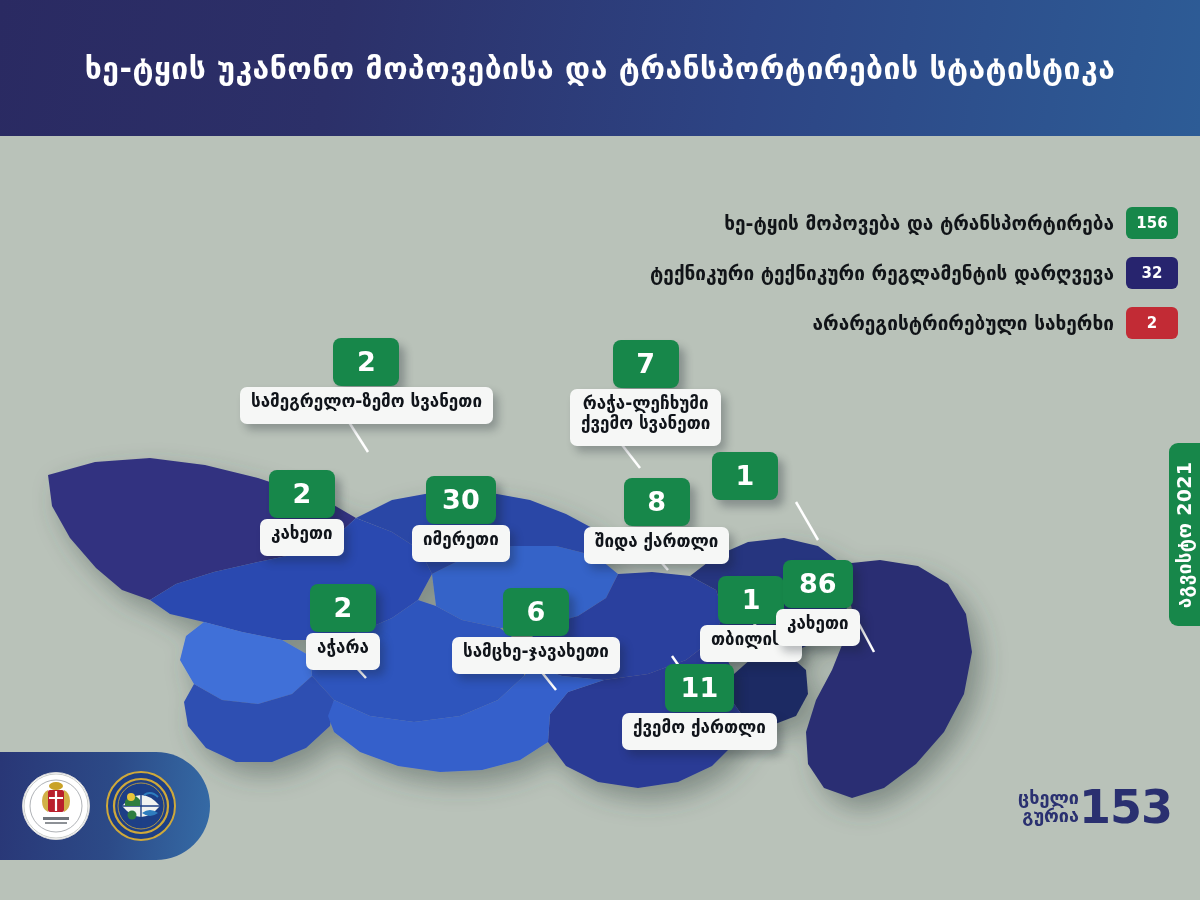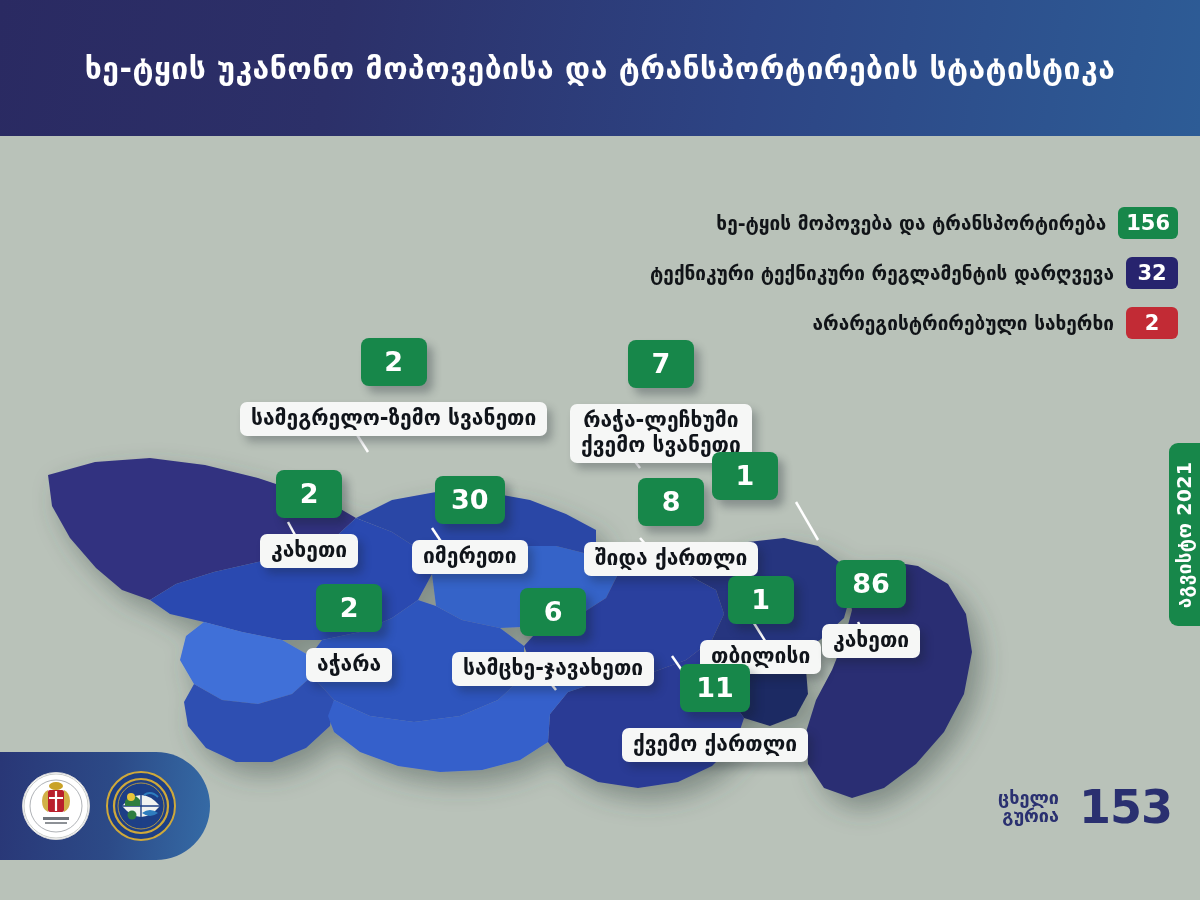--- a/index.html
+++ b/index.html
@@ -27,39 +27,39 @@
     position:absolute;right:22px;top:207px;width:auto;
     display:flex;flex-direction:column;gap:18px;align-items:flex-end;
   }
   .legend-row{display:flex;align-items:center;justify-content:flex-end;gap:12px;}
   .legend-label{
     color:#111418;font-size:19px;font-weight:bold;white-space:nowrap;text-align:right;
   }
   .legend-badge{
     min-width:52px;height:32px;border-radius:6px;
     display:flex;align-items:center;justify-content:center;
-    color:#fff;font-size:21px;font-weight:bold;padding:0 8px;box-sizing:border-box;
+    color:#fff;font-size:15px;font-weight:bold;padding:0 8px;box-sizing:border-box;
   }
 
   
   .map-wrap{position:absolute;left:0;top:170px;width:1200px;height:730px;}
   .map-svg{position:absolute;left:0;top:0;width:1200px;height:730px;}
 
   
   .callout{position:absolute;display:flex;flex-direction:column;align-items:center;}
   .callout .value{
     background:#17874a;color:#ffffff;border-radius:8px;
     font-size:27px;font-weight:bold;line-height:1;
     padding:10px 16px 11px;min-width:34px;text-align:center;
     box-shadow:6px 7px 9px rgba(20,30,40,.30);
   }
   .callout .name{
     background:#f6f7f6;color:#10141a;border-radius:7px;
-    font-size:21px;font-weight:bold;line-height:1.18;
-    padding:4px 11px 5px;margin-top:16px;text-align:center;white-space:pre;
+    font-size:17px;font-weight:bold;line-height:1.18;
+    padding:4px 11px 13px;margin-top:1px;text-align:center;white-space:pre;
     box-shadow:5px 6px 8px rgba(20,30,40,.28);
   }
 
   
   .month-tab{
     position:absolute;right:0;top:443px;width:31px;height:183px;
     background:#17874a;border-radius:9px 0 0 9px;
     display:flex;align-items:center;justify-content:center;
   }
   .month-tab span{
@@ -75,21 +75,21 @@
     display:flex;align-items:center;justify-content:flex-end;gap:16px;
     padding-right:34px;box-sizing:border-box;
   }
   .emblem{width:66px;height:66px;border-radius:50%;position:relative;}
   .emblem-1{background:#ffffff;border:1px solid #d8d8d8;}
   .emblem-2{background:#1d3f86;border:2px solid #cfa93a;}
 
   
   .hotline{
     position:absolute;right:28px;top:786px;
-    display:flex;align-items:center;gap:20px;
+    display:flex;align-items:center;gap:0;
   }
   .hotline-words{
     display:flex;flex-direction:column;align-items:flex-end;
     color:#2a3070;font-size:18px;font-weight:bold;line-height:1.02;
   }
   .hotline-number{color:#2a3070;font-size:46px;font-weight:bold;line-height:.92;letter-spacing:-1px;}
 </style>
 </head>
 <body>
 
@@ -209,21 +209,21 @@
     <div class="callout" style="left:452px;top:418px;">
       <div class="value">6</div>
       <div class="name">სამცხე-ჯავახეთი</div>
     </div>
 
     <div class="callout" style="left:700px;top:406px;">
       <div class="value">1</div>
       <div class="name">თბილისი</div>
     </div>
 
-    <div class="callout" style="left:822px;top:390px;">
+    <div class="callout" style="left:776px;top:390px;">
       <div class="value">86</div>
       <div class="name">კახეთი</div>
     </div>
 
     <div class="callout" style="left:622px;top:494px;">
       <div class="value">11</div>
       <div class="name">ქვემო ქართლი</div>
     </div>
   </div>
 

